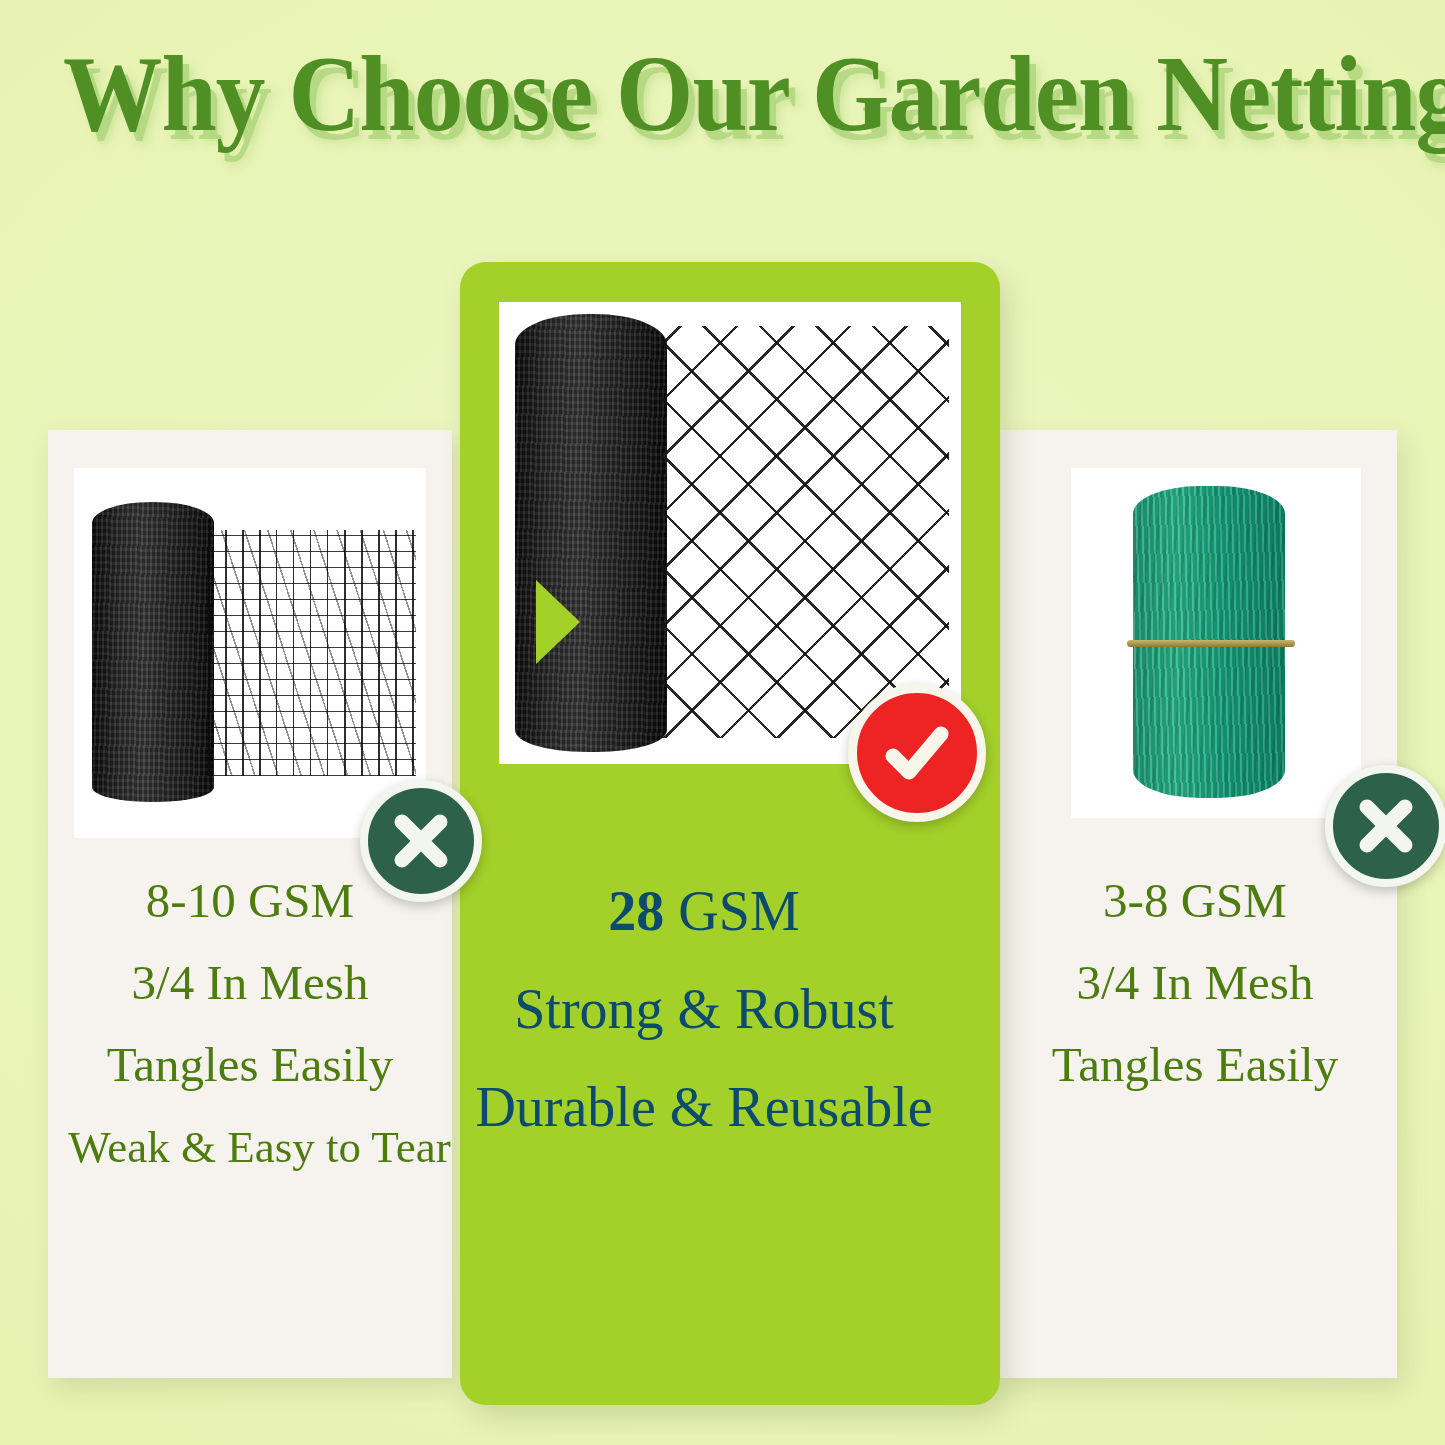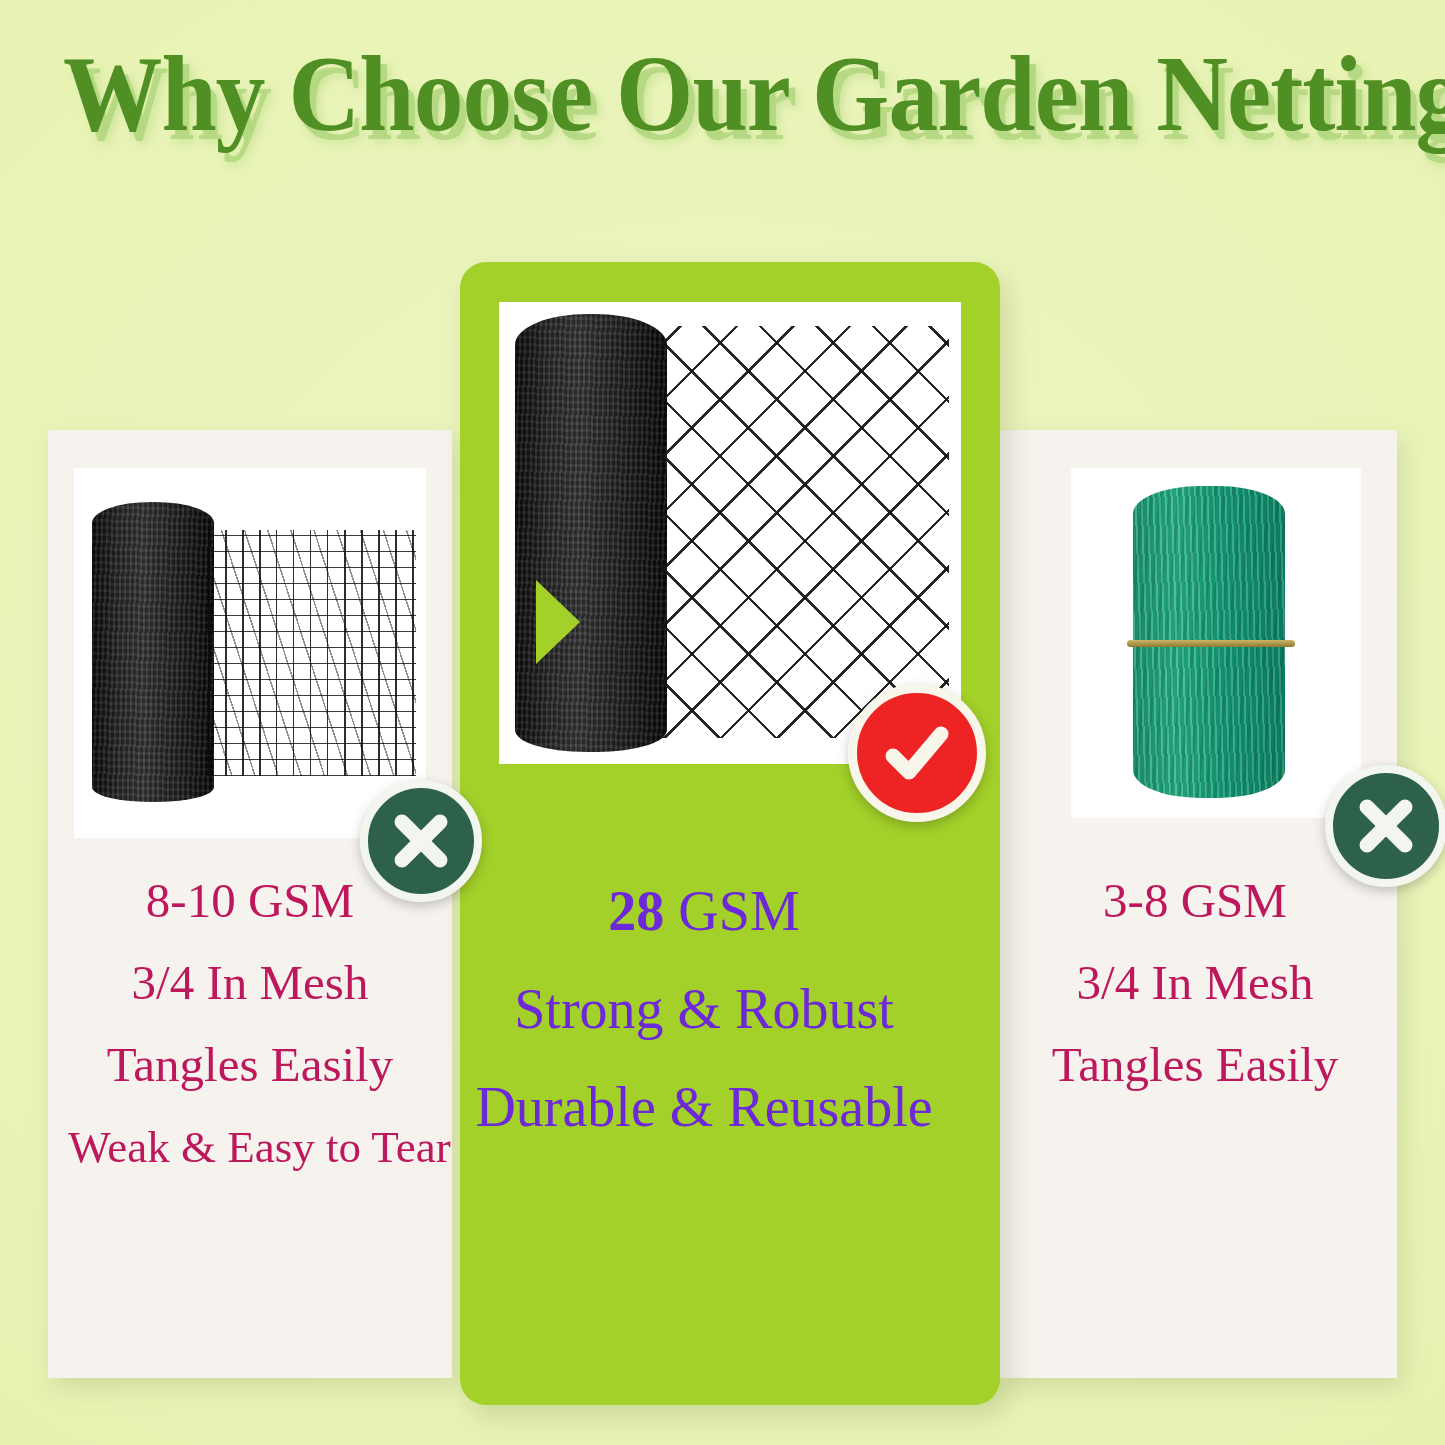--- a/index.html
+++ b/index.html
@@ -73,21 +73,21 @@
     left: 78px;
     width: 290px;
     height: 350px;
   }
 
   .side-text {
     position: absolute;
     left: 0;
     width: 404px;
     text-align: center;
-    color: #be185d;
+    color: #4d7c0f;
   }
   #panel-left .side-text  { top: 430px; }
   #panel-right .side-text { top: 430px; }
 
   .side-text .line {
     font-size: 49px;
     line-height: 82px;
     white-space: nowrap;
   }
   .side-text .line.small { font-size: 45px; padding-left: 19px; }
@@ -120,21 +120,21 @@
     height: 462px;
     background: #ffffff;
     overflow: hidden;
   }
   #center-text {
     position: absolute;
     left: 0;
     top: 600px;
     width: 488px;
     text-align: center;
-    color: #6d28d9;
+    color: #0c4a6e;
   }
   #center-text .line {
     font-size: 56px;
     line-height: 98px;
     white-space: nowrap;
   }
   #center-text .line b { font-weight: bold; }
 
   
   .roll {

